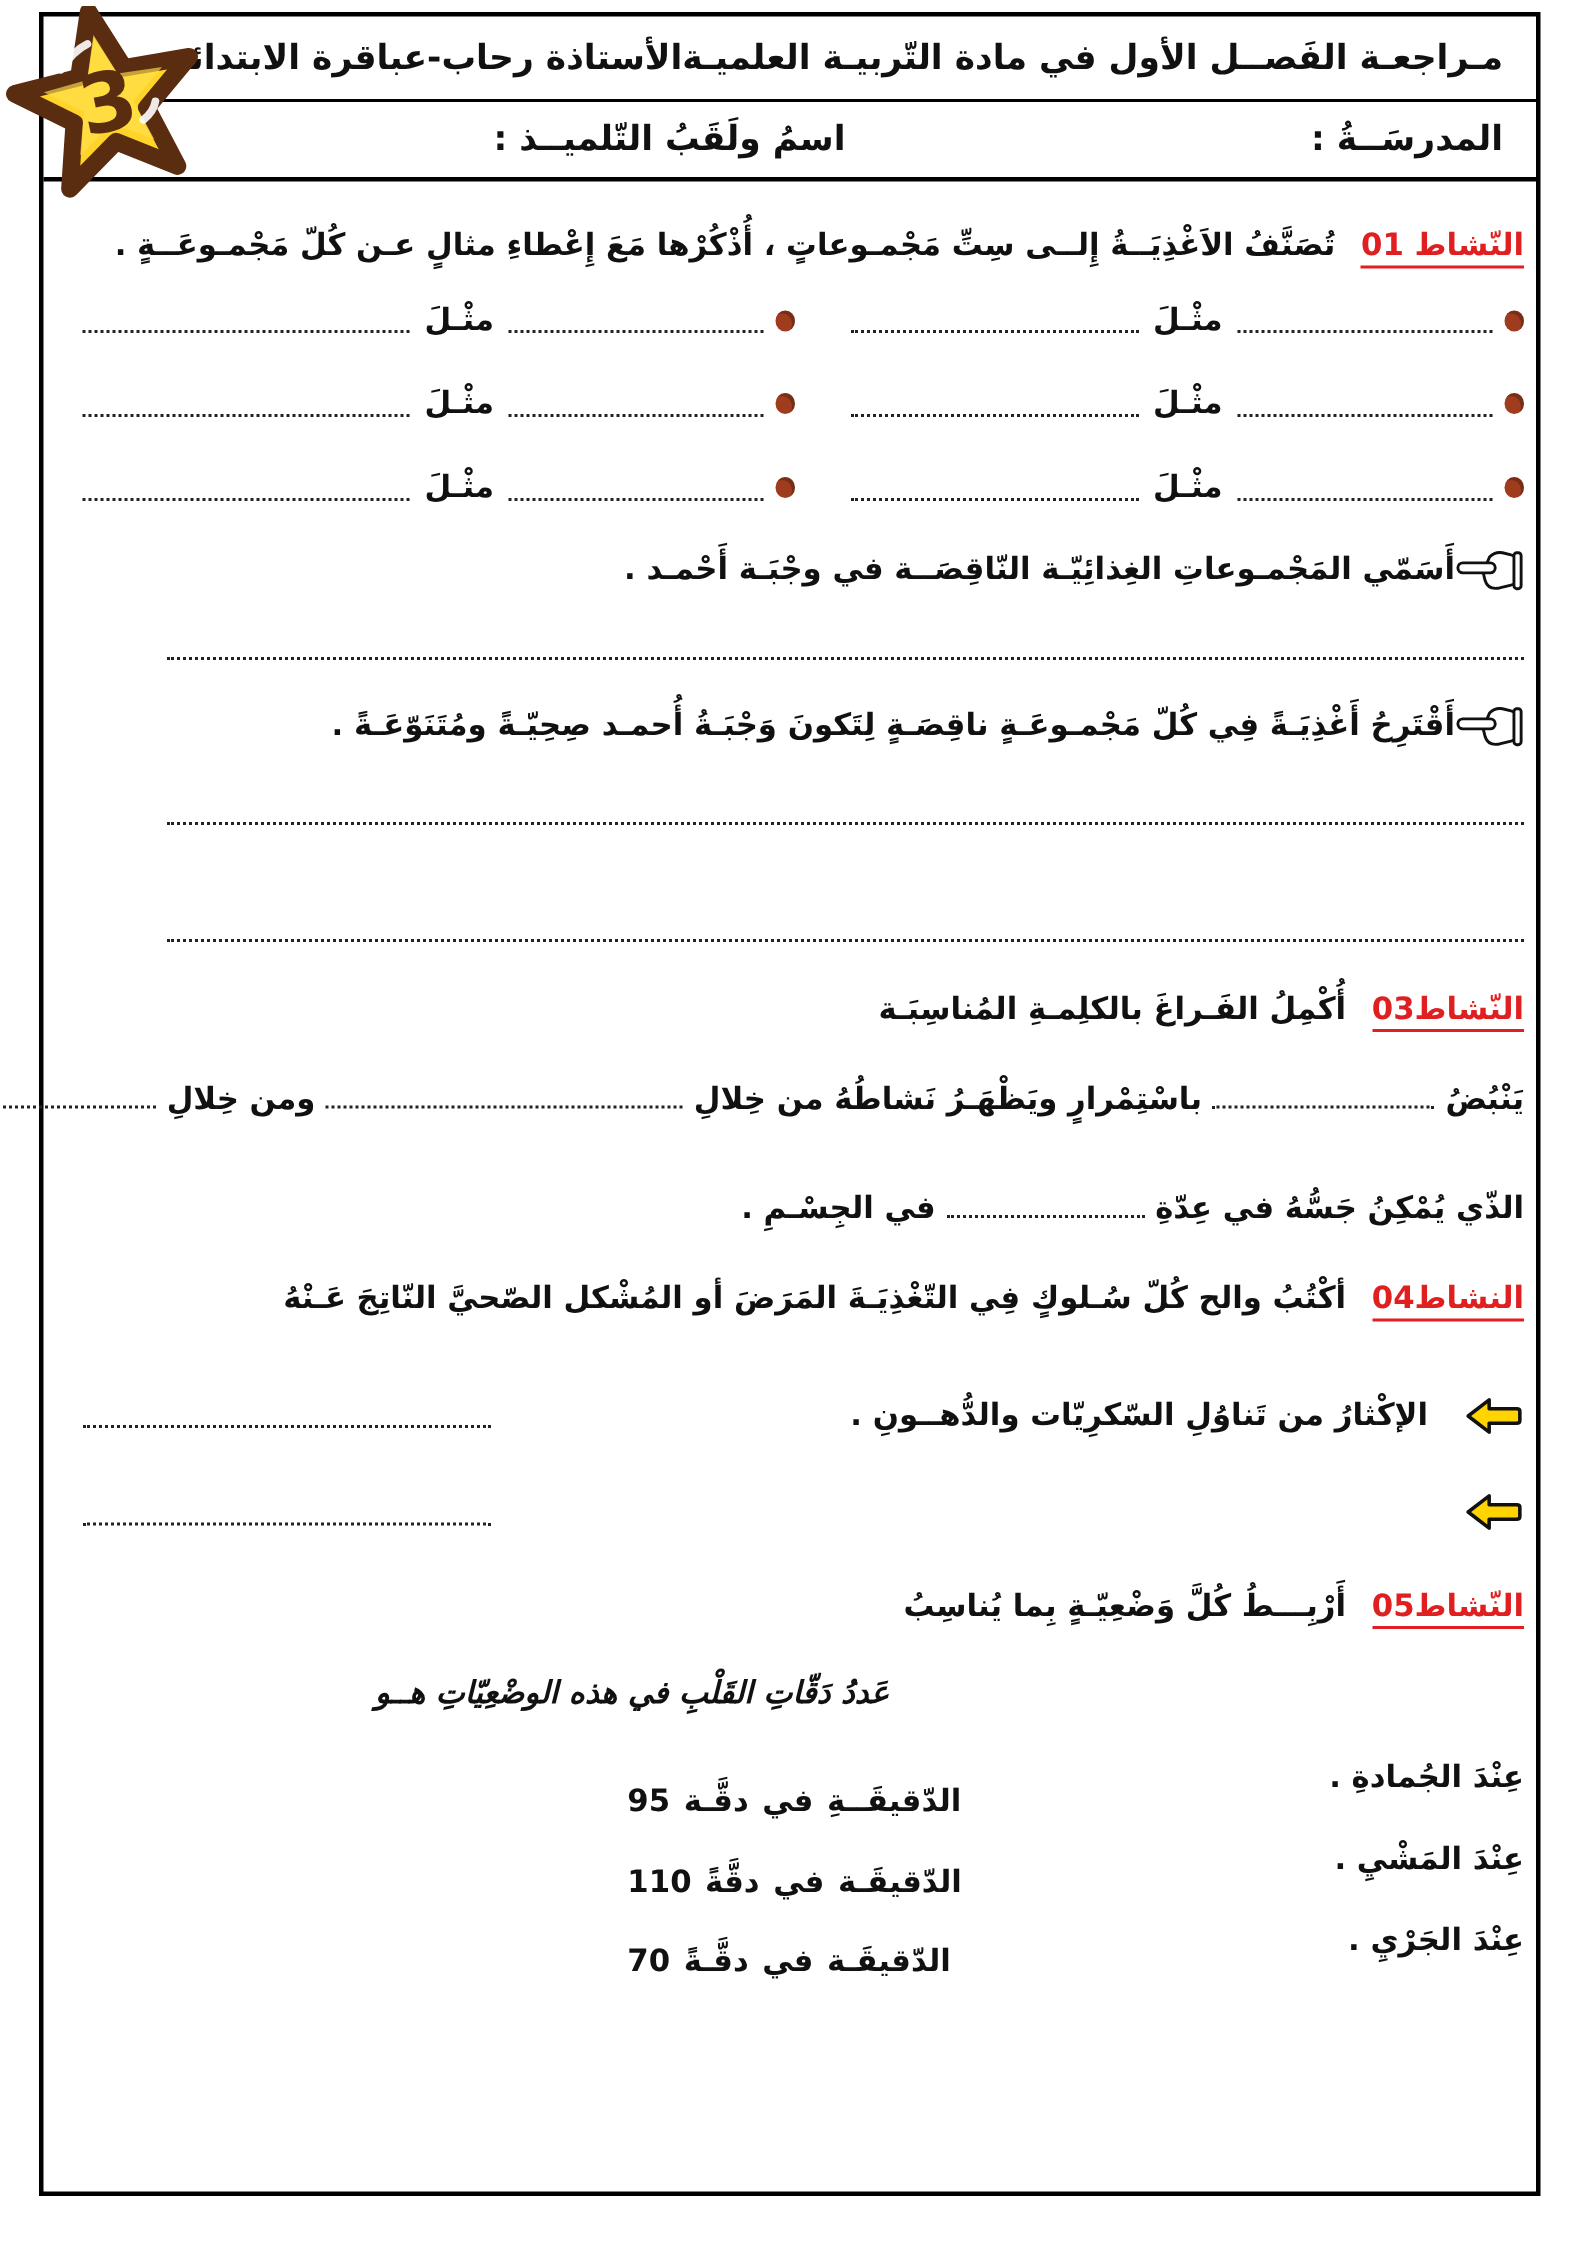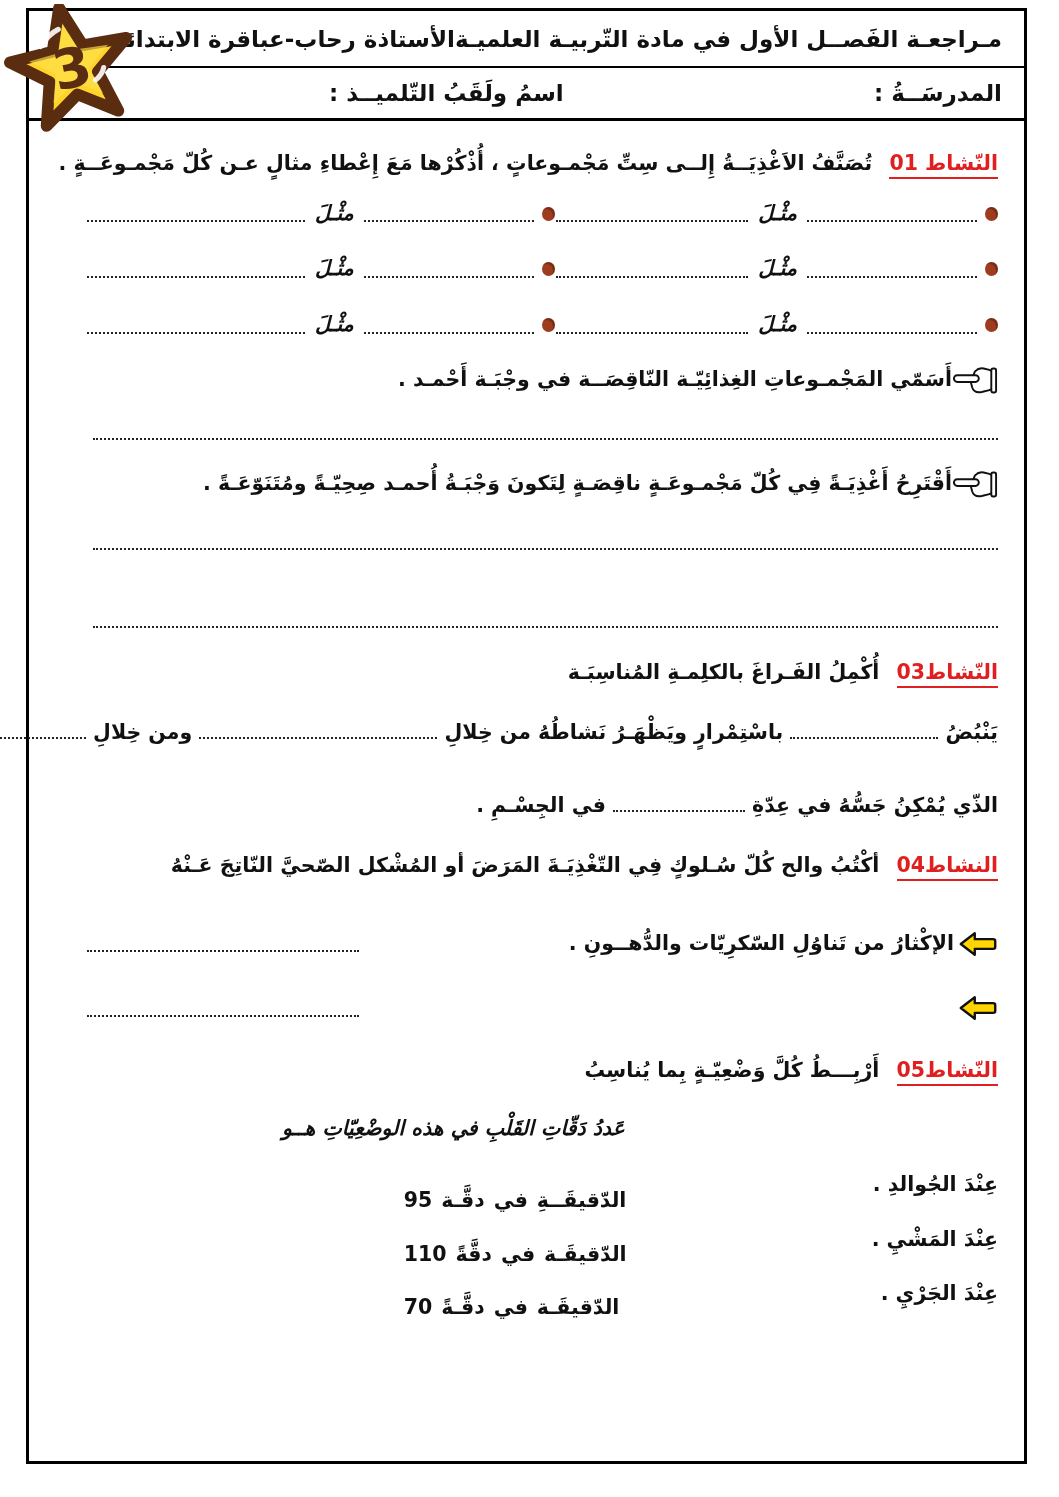--- a/index.html
+++ b/index.html
@@ -30,60 +30,59 @@
   .hdr-row2{
     height:50px;display:flex;align-items:center;
     justify-content:space-between;
     padding:0 22px 0 300px;
     border-bottom:3px solid #000;
     font-size:23px;white-space:nowrap;
   }
   .star-badge{position:absolute;left:2px;top:4px;width:140px;height:130px;z-index:5;}
   
   .body{
-    padding:28px 26px 0 26px;
+    padding:28px 8px 0 26px;
     font-size:20.5px;
     line-height:1.45;
-    margin-left:32px;
   }
   .act-label{
     color:#e02020;
     border-bottom:2.5px solid #e02020;
     padding-bottom:2px;
     margin-left:10px;
     white-space:nowrap;
   }
   .line{white-space:nowrap;}
   .blank{
     display:inline-block;
     height:15px;
     border-bottom:2.6px dotted #222;
     vertical-align:baseline;
   }
   
   .ex-rows{margin-top:20px;display:flex;flex-direction:column;gap:26px;}
   .ex-row{display:flex;align-items:center;justify-content:space-between;}
-  .ex-group{display:flex;align-items:center;gap:8px;font-style:italic;}
+  .ex-group{display:flex;align-items:center;gap:8px;}
   .bullet{
     width:13px;height:14px;border-radius:50%;
     background:#a03c1e;box-shadow:inset -2px 2px 0 rgba(0,0,0,.25);
     flex:0 0 auto;
   }
   .ex-word{white-space:nowrap;padding:0 2px;}
   
   .dotline{
     height:16px;
     border-bottom:2.4px dotted #222;
     width:905px;
     margin-right:0;margin-left:auto;
   }
   .task{display:flex;align-items:center;margin-top:24px;text-align:right;}
   .hand{flex:0 0 auto;display:inline-flex;}
   
-  .arrow-row{display:flex;align-items:center;gap:4px;}
+  .arrow-row{display:flex;align-items:center;gap:24px;}
   .arrow{flex:0 0 auto;display:inline-flex;}
   .arrow-row .spacer{flex:1;}
   .arrow-blank{width:272px;height:15px;border-bottom:2.4px dotted #222;flex:0 0 auto;}
   
   .subtitle{margin-top:28px;margin-left:0;padding-left:150px;text-align:left;font-style:italic;}
   .subtitle .inner{display:inline-block;direction:rtl;margin-left:45px;}
   .match{display:flex;margin-top:26px;}
   .sit-col{display:flex;flex-direction:column;gap:25px;}
   .rate-col{display:flex;flex-direction:column;gap:24px;margin-right:245px;margin-top:16px;text-align:center;}
   .rate{direction:ltr;display:flex;gap:9px;white-space:nowrap;}
@@ -236,21 +235,21 @@
         <span class="act-label">النّشاط05</span>
         <span>أَرْبِـــطُ كُلَّ وَضْعِيّـةٍ بِما يُناسِبُ</span>
       </div>
 
       <div class="subtitle">
         <span class="inner">عَددُ دَقّاتِ القَلْبِ في هذه الوضْعِيّاتِ هــو</span>
       </div>
 
       <div class="match">
         <div class="sit-col">
-          <span class="sit">عِنْدَ الجُوالدِ .</span>
+          <span class="sit">عِنْدَ الجُمادةِ .</span>
           <span class="sit">عِنْدَ المَشْيِ .</span>
           <span class="sit">عِنْدَ الجَرْيِ .</span>
         </div>
         <div class="rate-col">
           <span class="rate">
             <span>95</span>
             <span>دقَّـة</span>
             <span>في</span>
             <span>الدّقيقَــةِ</span>
           </span>

